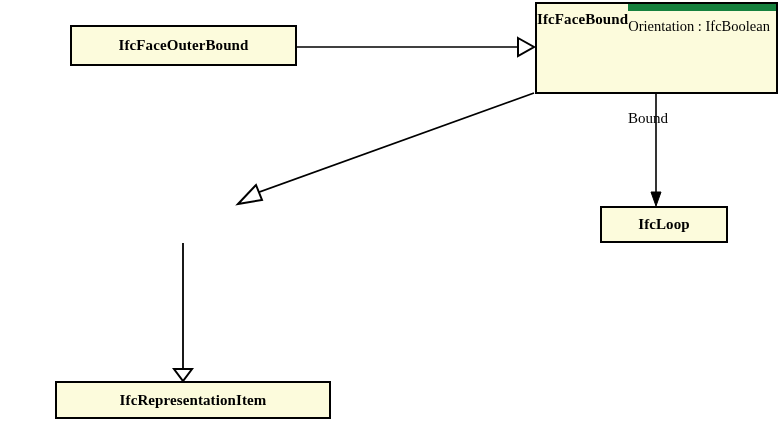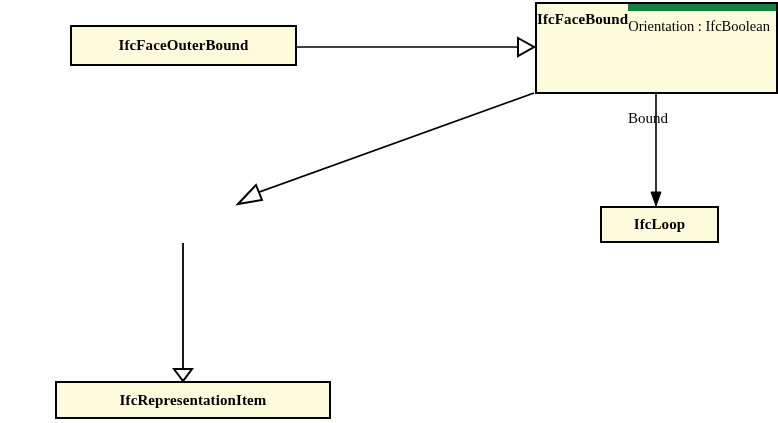--- a/index.html
+++ b/index.html
@@ -108,21 +108,21 @@
     <div class="uml-compartment class-title" style="flex:1 1 auto;">IfcFaceOuterBound</div>
   </div>
 
   <div class="uml-class" style="left:535px; top:2px; width:243px; height:92px;">
     <div class="uml-compartment class-title" style="height:31px;">IfcFaceBound</div>
     <div class="uml-compartment class-attribute compartment-divider" style="height:38px;">Orientation : IfcBoolean</div>
     <div class="uml-compartment compartment-divider" style="flex:1 1 auto;"></div>
   </div>
 
 
-  <div class="uml-class" style="left:600px; top:206px; width:119px; height:37px;">
+  <div class="uml-class" style="left:600px; top:206px; width:128px; height:37px;">
     <div class="uml-compartment class-title" style="flex:1 1 auto;">IfcLoop</div>
   </div>
 
   <div class="uml-class" style="left:55px; top:381px; width:276px; height:38px;">
     <div class="uml-compartment class-title" style="flex:1 1 auto;">IfcRepresentationItem</div>
   </div>
 
 </div>
 
 </body></html>

